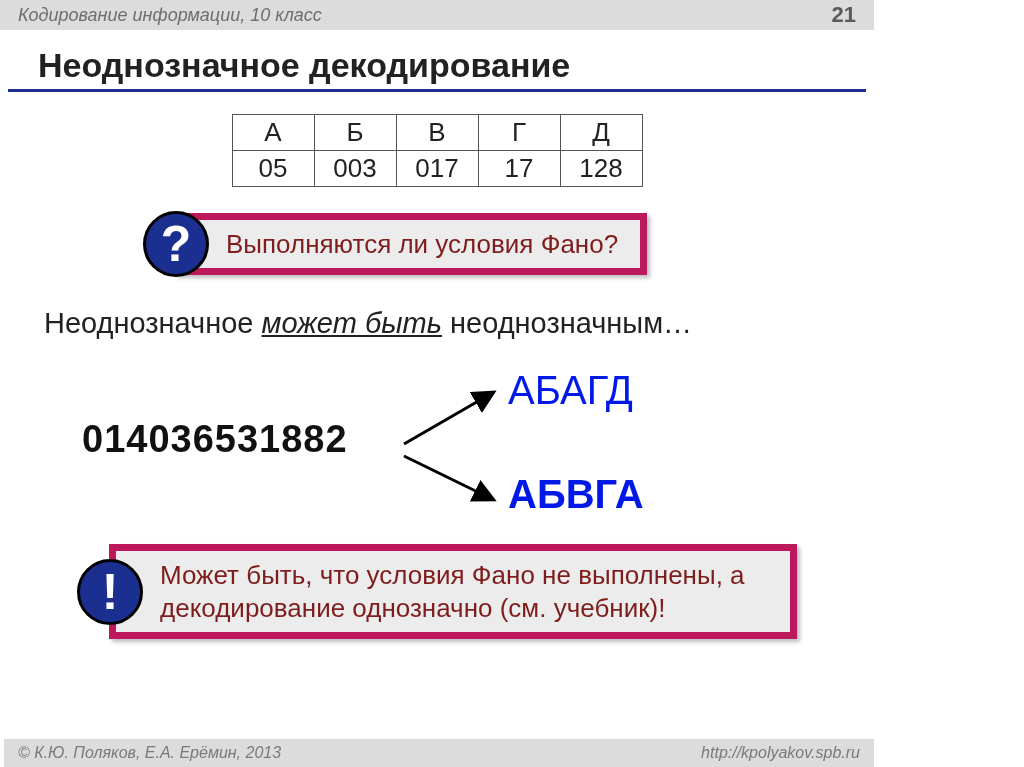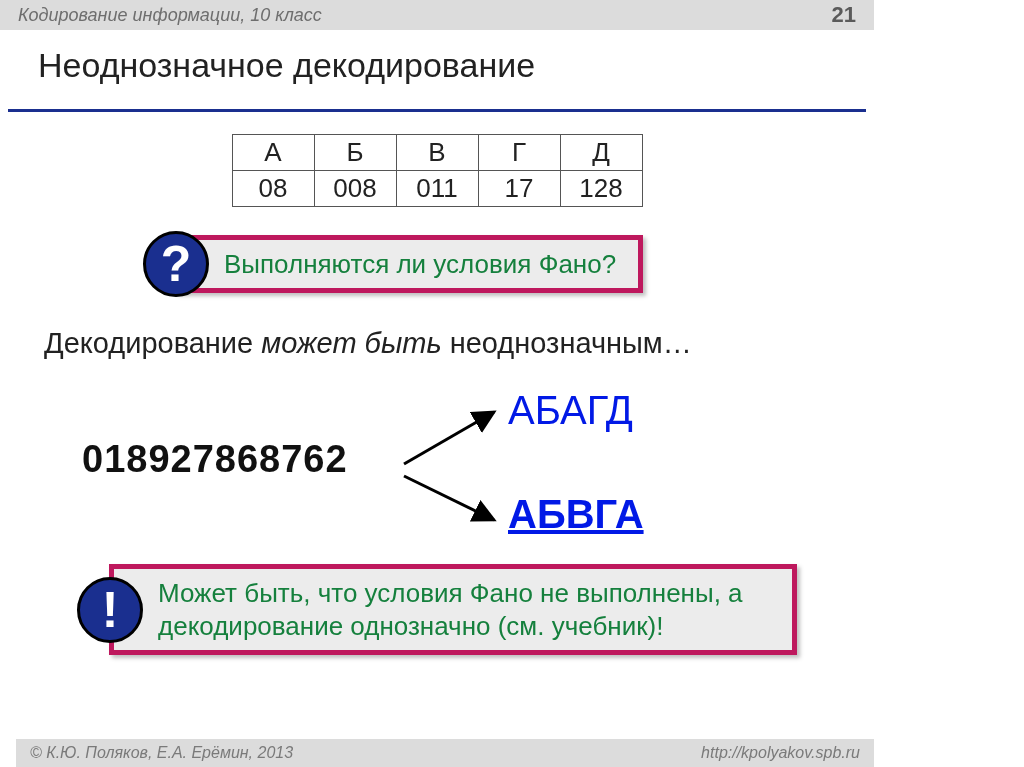--- a/index.html
+++ b/index.html
@@ -8,22 +8,22 @@
     width: 874px; height: 767px; position: relative;
     background: #fff; overflow: hidden;
   }
   .topbar {
     height: 30px; background: #dcdcdc;
     display: flex; align-items: center; justify-content: space-between;
     padding: 0 18px; font-size: 18px; font-style: italic; color: #6e6e6e;
   }
   .pagenum { font-style: normal; font-weight: bold; color: #5a5a5a; font-size: 22px; margin-left: 16px; }
   .title {
-    font-size: 34px; font-weight: normal; color: #222;
-    padding: 16px 38px 24px 38px;
+    font-size: 34px; font-weight: bold; color: #222;
+    padding: 16px 38px 4px 38px;
   }
   .hr { height: 3px; background: #1a2f8f; margin: 0 8px 22px 8px; }
   .content { padding: 0 38px; }
 
   table.codes {
     margin: 0 auto 24px auto; border-collapse: collapse;
   }
   table.codes td {
     border: 1px solid #555; width: 82px; height: 36px;
     text-align: center; font-size: 26px; color: #222;
@@ -35,37 +35,37 @@
   }
   .remark.wide { width: 720px; }
   .badge {
     width: 66px; height: 66px; border-radius: 50%;
     background: #1a2f8f; border: 3px solid #000;
     color: #fff; font-size: 50px; font-weight: bold;
     display: flex; align-items: center; justify-content: center;
     z-index: 2; flex: 0 0 66px;
   }
   .remark-box {
-    border: 5px solid #be185d; background: #ececec;
+    border: 7px solid #be185d; background: #ececec;
     box-shadow: 3px 3px 4px rgba(0,0,0,.25);
-    font-size: 26px; color: #15803d; padding: 8px 22px 8px 44px;
+    font-size: 26px; color: #7f1d1d; padding: 8px 22px 8px 44px;
     margin-left: -34px; z-index: 1; line-height: 1.25;
   }
 
   .stmt { font-size: 29px; color: #222; padding: 4px 0 20px 6px; }
-  .stmt em { font-style: italic; }
+  .stmt em { font-style: italic; text-decoration: underline; }
 
   .fork { position: relative; height: 170px; margin-bottom: 14px; }
   .code-str { position: absolute; left: 44px; top: 58px; font-size: 38px; font-weight: bold; color: #111; letter-spacing: 1px; }
   .dec1 { position: absolute; left: 470px; top: 8px; font-size: 40px; font-weight: normal; color: #0119e6; }
-  .dec2 { position: absolute; left: 470px; top: 112px; font-size: 40px; font-weight: bold; color: #0119e6; text-decoration: underline; }
+  .dec2 { position: absolute; left: 470px; top: 112px; font-size: 40px; font-weight: bold; color: #0119e6; }
   .arrows { position: absolute; left: 360px; top: 14px; }
 
   .footer {
-    position: absolute; left: 16px; right: 0; bottom: 0; height: 28px;
+    position: absolute; left: 4px; right: 0; bottom: 0; height: 28px;
     background: #dcdcdc; display: flex; align-items: center; justify-content: space-between;
     padding: 0 14px; font-size: 16px; font-style: italic; color: #7a7a7a;
   }
 </style>
 </head>
 <body>
 
 <div class="slide">
 
   <div class="topbar">
@@ -81,40 +81,40 @@
     <table class="codes">
       <tbody>
           <tr>
         <td>А</td>
         <td>Б</td>
         <td>В</td>
         <td>Г</td>
         <td>Д</td>
       </tr>
       <tr>
-        <td>08</td>
-        <td>008</td>
-        <td>011</td>
+        <td>05</td>
+        <td>003</td>
+        <td>017</td>
         <td>17</td>
         <td>128</td>
       </tr>
     </tbody>
       </table>
 
     <div class="remark">
       <div class="badge">?</div>
       <div class="remark-box">Выполняются ли условия Фано?</div>
     </div>
 
     <div class="stmt">
-      <span>Декодирование </span><em>может быть</em><span> неоднозначным…</span>
+      <span>Неоднозначное </span><em>может быть</em><span> неоднозначным…</span>
     </div>
 
     <div class="fork">
-      <div class="code-str">018927868762</div>
+      <div class="code-str">014036531882</div>
       <div class="dec1">АБАГД</div>
       <div class="dec2">АБВГА</div>
       <svg class="arrows" width="110" height="150">
         <defs>
           <marker id="ah" markerWidth="10" markerHeight="10" refX="7" refY="4" orient="auto">
             <path d="M0,0 L8,4 L0,8 z" fill="#000"></path>
           </marker>
         </defs>
         <line x1="6" y1="70" x2="96" y2="18" stroke="#000" stroke-width="3" marker-end="url(#ah)"></line>
         <line x1="6" y1="82" x2="96" y2="126" stroke="#000" stroke-width="3" marker-end="url(#ah)"></line>

